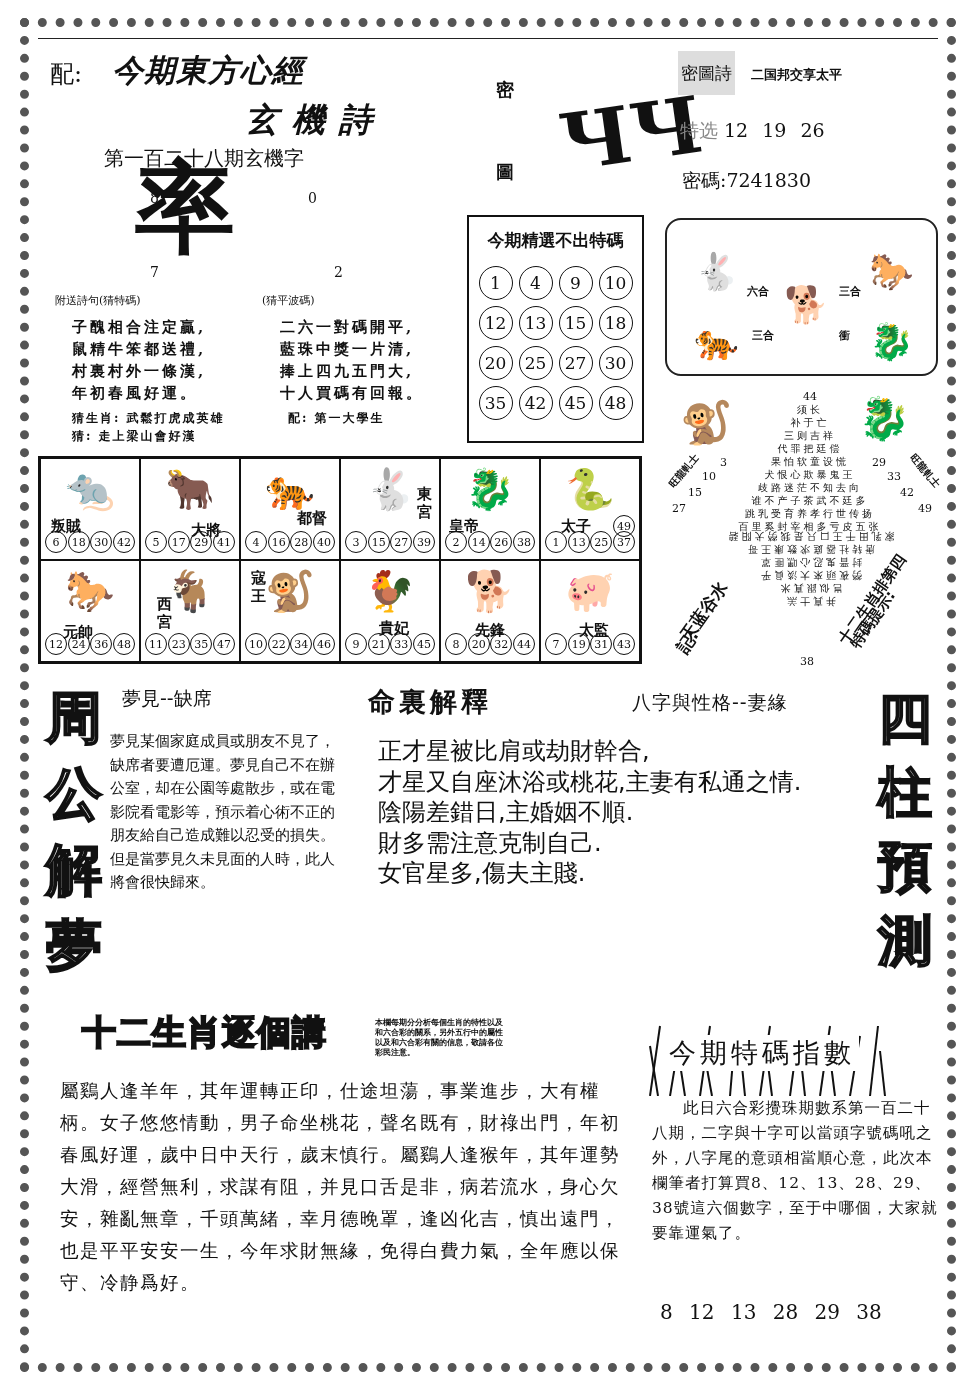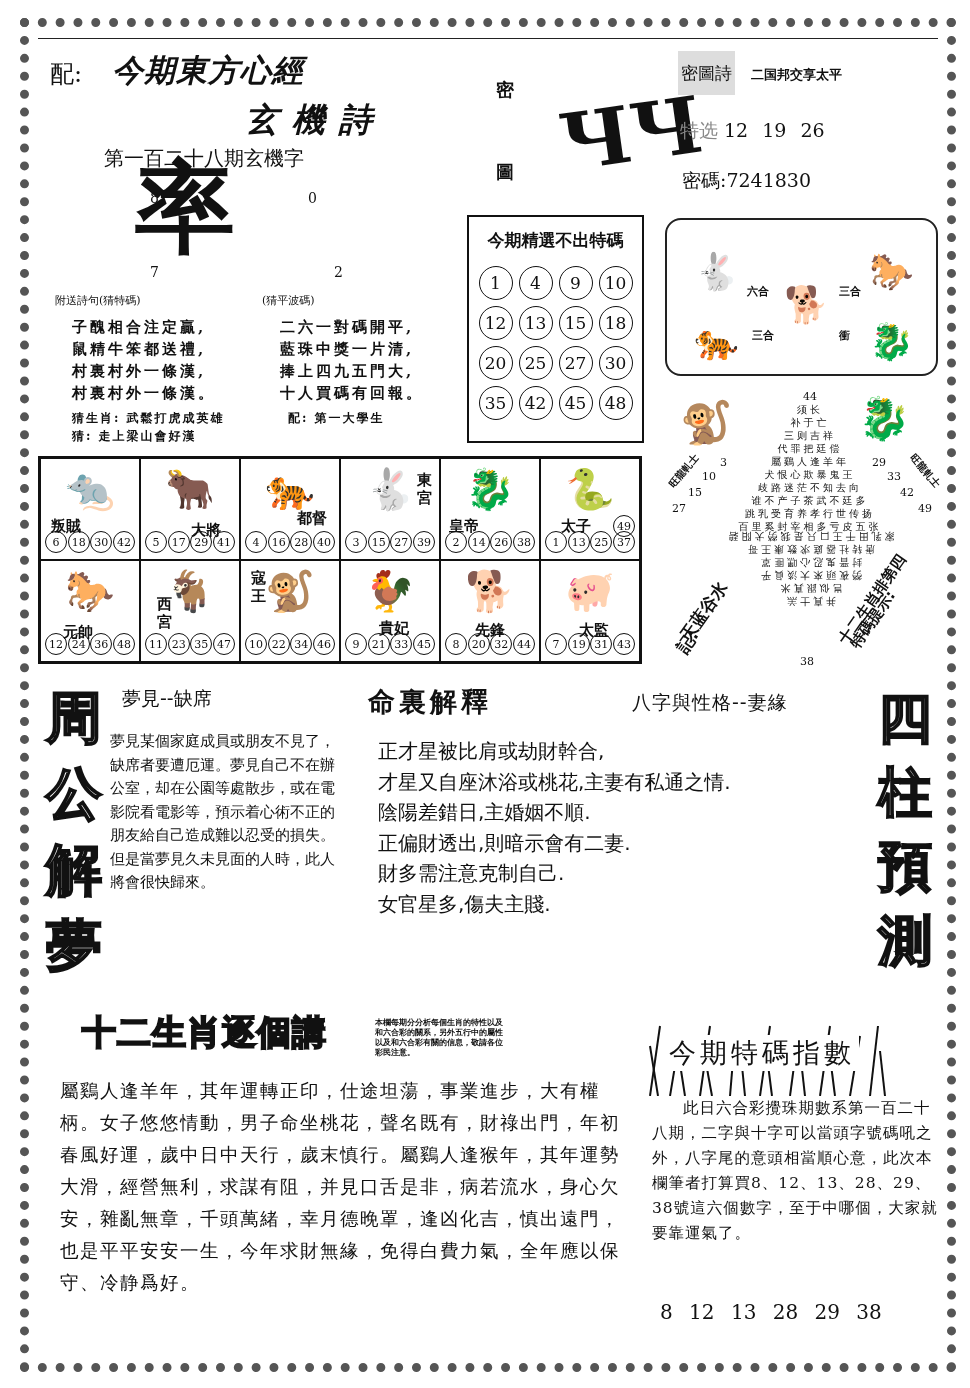--- a/index.html
+++ b/index.html
@@ -70,21 +70,21 @@
 
   
   .zhougong { left: 44px; top: 680px; width: 60px; font-size: 56px; font-weight: bold; line-height: 76px;
               color: #fff; -webkit-text-stroke: 2px #111; text-align: center; }
   .dream-title { left: 122px; top: 686px; font-size: 19px; }
   .dream-body { left: 110px; top: 730px; width: 230px; font-size: 15px; line-height: 23.5px; }
 
   
   .fate-title { left: 368px; top: 684px; font-size: 27px; font-weight: bold; letter-spacing: 4px; }
   .fate-sub { left: 632px; top: 690px; font-size: 19px; letter-spacing: 1px; }
-  .fate-body { left: 378px; top: 705px; font-size: 20px; line-height: 30.5px; }
+  .fate-body { left: 378px; top: 705px; font-size: 24px; line-height: 30.5px; }
   .sizhu { left: 870px; top: 682px; width: 70px; font-size: 54px; font-weight: bold; line-height: 74px;
            color: #fff; -webkit-text-stroke: 2px #111; text-align: center; }
 
   
   .zodiac-title { left: 82px; top: 1010px; font-size: 34px; font-weight: bold; color: #fff; -webkit-text-stroke: 2px #111; letter-spacing: 1px; }
   .zodiac-note { left: 375px; top: 1018px; width: 130px; font-size: 8px; line-height: 10px; font-weight: bold; }
   .zodiac-body { left: 60px; top: 1075px; width: 560px; font-family: Liberation Serif, serif; font-size: 18.5px; line-height: 32px; letter-spacing: 1.5px; }
 
   
   .grass { left: 640px; top: 996px; width: 260px; height: 100px; }
@@ -107,21 +107,21 @@
 <div class="abs corner-num" style="left:308px;top:190px">0</div>
 <div class="abs corner-num" style="left:150px;top:264px">7</div>
 <div class="abs corner-num" style="left:334px;top:264px">2</div>
 
 <div class="abs poem-lab" style="left:55px;top:293px">附送詩句(猜特碼)</div>
 <div class="abs poem-lab" style="left:262px;top:293px">(猜平波碼)</div>
 <div class="abs poem" style="left:72px;top:316px">
   <div>子醜相合注定贏,</div>
   <div>鼠精牛笨都送禮,</div>
   <div>村裏村外一條漢,</div>
-  <div>村裏村外一條漢。</div>
+  <div>年初春風好運。</div>
 </div>
 <div class="abs poem" style="left:280px;top:316px">
   <div>二六一對碼開平,</div>
   <div>藍珠中獎一片清,</div>
   <div>捧上四九五門大,</div>
   <div>十人買碼有回報。</div>
 </div>
 <div class="abs hint" style="left:72px;top:408px">猜生肖: 武鬆打虎成英雄</div>
 <div class="abs hint" style="left:288px;top:408px">配: 第一大學生</div>
 <div class="abs hint" style="left:72px;top:426px">猜: 走上梁山會好漢</div>
@@ -199,21 +199,21 @@
     <div class="nm" style="left:56px;top:50px">都督</div>
     <div class="nums">
         <span>4</span>
         <span>16</span>
         <span>28</span>
         <span>40</span>
       </div>
   </div>
   <div class="zcell">
     <div class="img">🐇</div>
-    <div class="nm" style="left:76px;top:12px;width:16px;line-height:18px">東宮</div>
+    <div class="nm" style="left:76px;top:26px;width:16px;line-height:18px">東宮</div>
     <div class="nums">
         <span>3</span>
         <span>15</span>
         <span>27</span>
         <span>39</span>
       </div>
   </div>
   <div class="zcell">
     <div class="img">🐉</div>
     <div class="nm" style="left:8px;top:58px">皇帝</div>
@@ -298,21 +298,21 @@
 </div>
 
 <div class="abs animal" style="left:672px;top:392px;width:70px;height:60px;font-size:42px">🐒</div>
 <div class="abs animal" style="left:850px;top:388px;width:70px;height:60px;font-size:42px">🐉</div>
 <div class="abs pyr">
   <div class="top">44</div>
   <div class="ln">须长</div>
   <div class="ln">补于亡</div>
   <div class="ln">三则吉祥</div>
   <div class="ln">代罪把廷偿</div>
-  <div class="ln">屬鷄人逢羊年</div>
+  <div class="ln">果怕软童设慌</div>
   <div class="ln">犬恨心欺暴鬼王</div>
   <div class="ln">歧路迷茫不知去向</div>
   <div class="ln">谁不产子茶武不廷多</div>
   <div class="ln">跳乳受育养孝行世传扬</div>
   <div class="ln">百里奚封宰相多亏皮五张</div>
 </div>
 <div class="abs pyr-inv">
   <div class="ln">并真士羔</div>
   <div class="ln">岂似跟真米</div>
   <div class="ln">勞夜頭來大淡眞乎</div>
@@ -344,21 +344,20 @@
 </div>
 <div class="abs dream-title">夢見--缺席</div>
 <div class="abs dream-body">夢見某個家庭成員或朋友不見了，缺席者要遭厄運。夢見自己不在辦公室，却在公園等處散步，或在電影院看電影等，預示着心術不正的朋友給自己造成難以忍受的損失。但是當夢見久未見面的人時，此人將會很快歸來。</div>
 
 <div class="abs fate-title">命裏解釋</div>
 <div class="abs fate-sub">八字與性格--妻緣</div>
 <div class="abs fate-body" style="top:736px">
   <div>正才星被比肩或劫財幹合,</div>
   <div>才星又自座沐浴或桃花,主妻有私通之情.</div>
   <div>陰陽差錯日,主婚姻不順.</div>
-  <div>正偏財透出,則暗示會有二妻.</div>
   <div>財多需注意克制自己.</div>
   <div>女官星多,傷夫主賤.</div>
 </div>
 <div class="abs sizhu">
   <div>四</div>
   <div>柱</div>
   <div>預</div>
   <div>測</div>
 </div>
 

